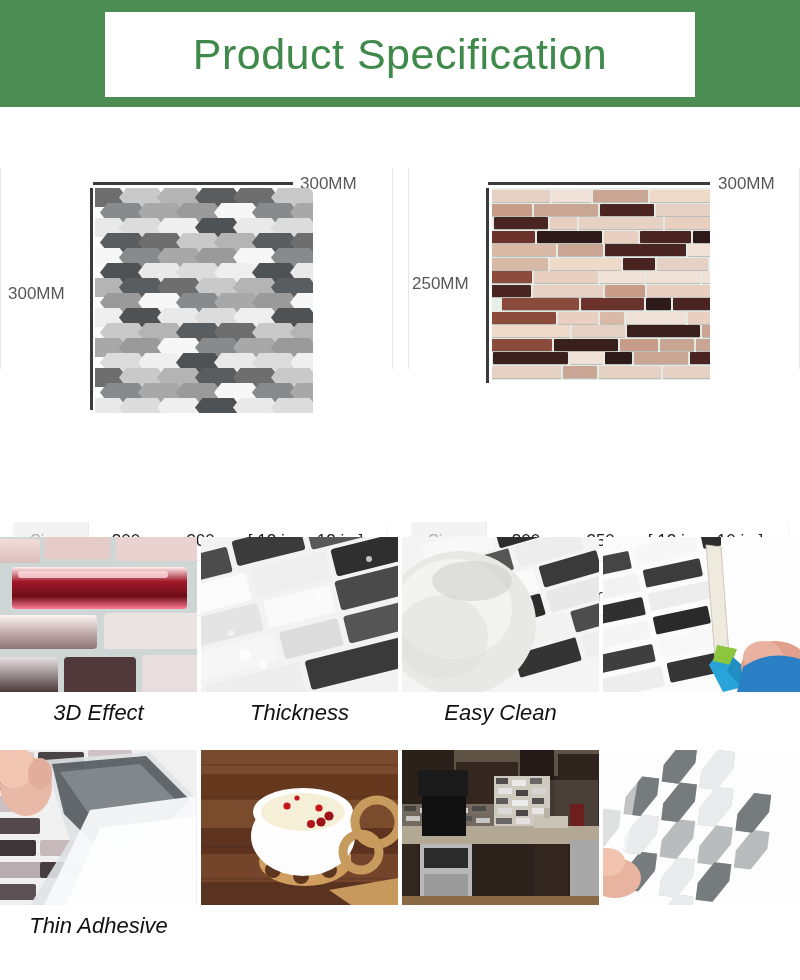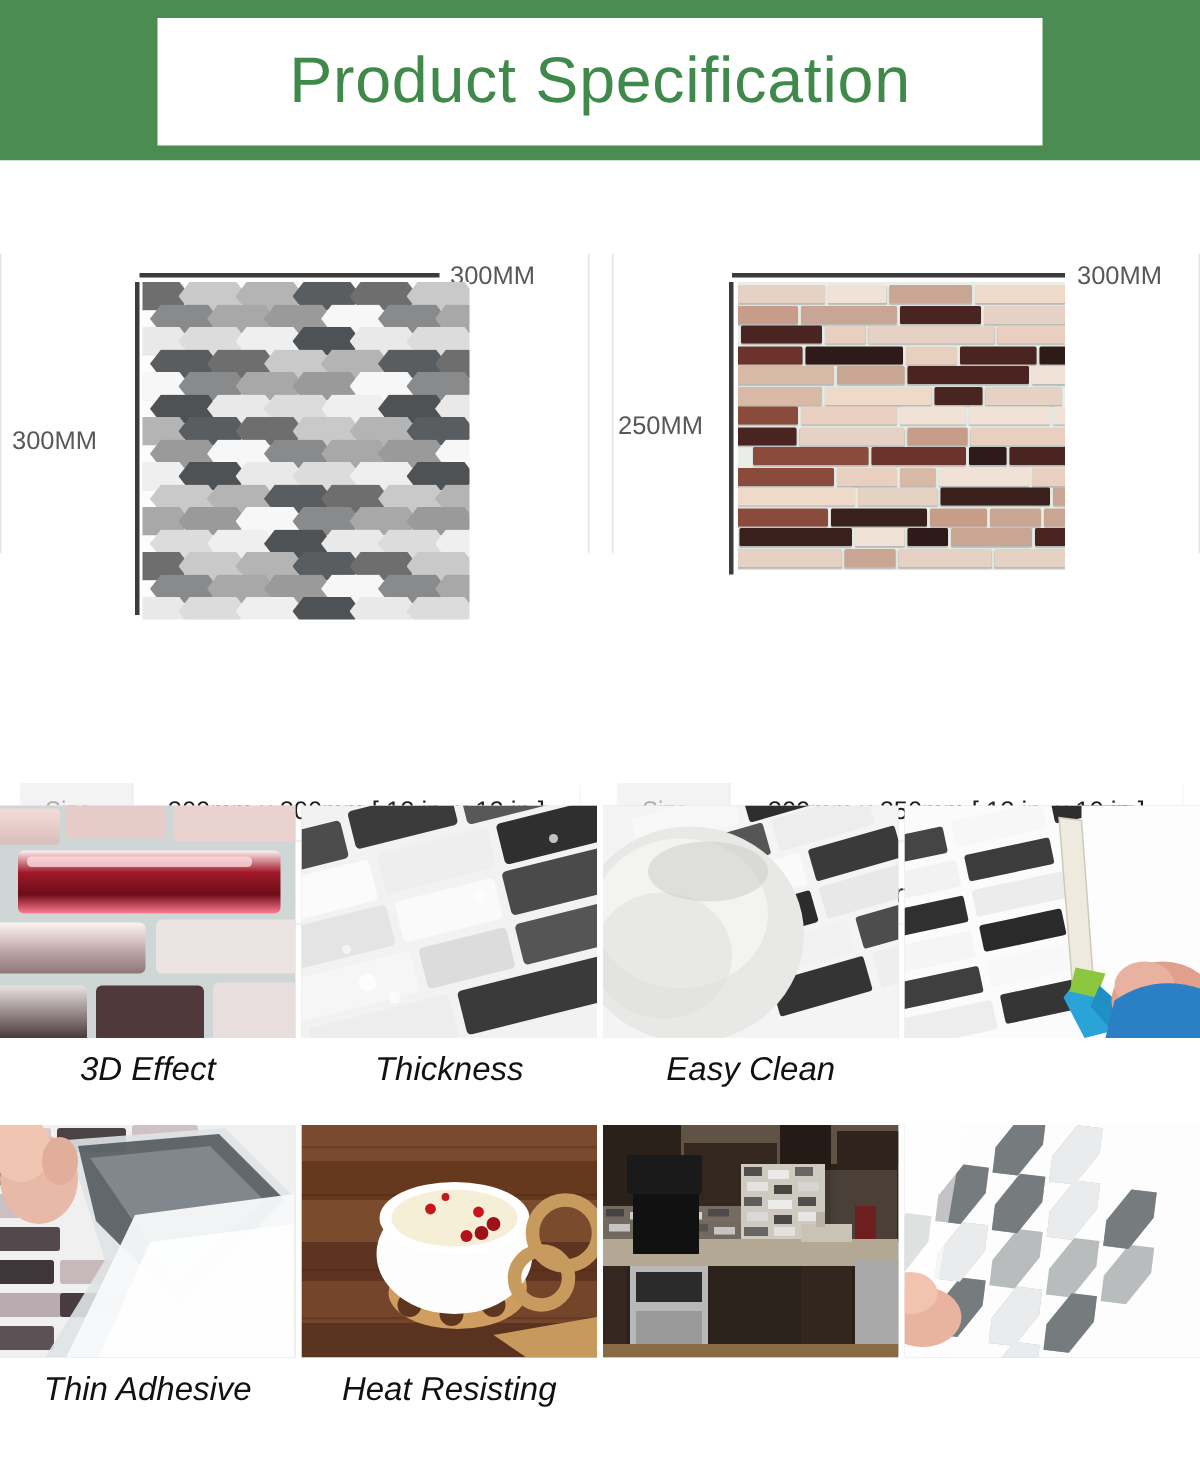--- a/index.html
+++ b/index.html
@@ -598,21 +598,20 @@
           <circle cx="120" cy="72" r="4.6" fill="#9e1118"></circle>
           <circle cx="110" cy="74" r="4" fill="#b5131a"></circle>
           <circle cx="96" cy="48" r="2.6" fill="#c4161c"></circle>
           <g fill="none" stroke="#c79a5e" stroke-width="9">
             <circle cx="176" cy="72" r="22"></circle>
             <circle cx="160" cy="102" r="18"></circle>
           </g>
           <path d="M128 140 L197 128 L197 155 L150 155 Z" fill="#c8995c"></path>
         </svg>
       </div>
-      <div class="fcap">Heat Resisting</div>
     </div>
 
     <div class="fcell" style="left:402px;">
       <div class="fimg">
         <svg class="art" viewBox="0 0 197 155" preserveAspectRatio="none">
           <rect width="197" height="155" fill="#2a211c"></rect>
           <rect x="0" y="0" width="197" height="26" fill="#5e5345"></rect>
           <rect x="0" y="0" width="52" height="72" fill="#2b211b"></rect>
           <rect x="54" y="12" width="62" height="52" fill="#33271f"></rect>
           <rect x="118" y="0" width="34" height="78" fill="#241b16"></rect>

